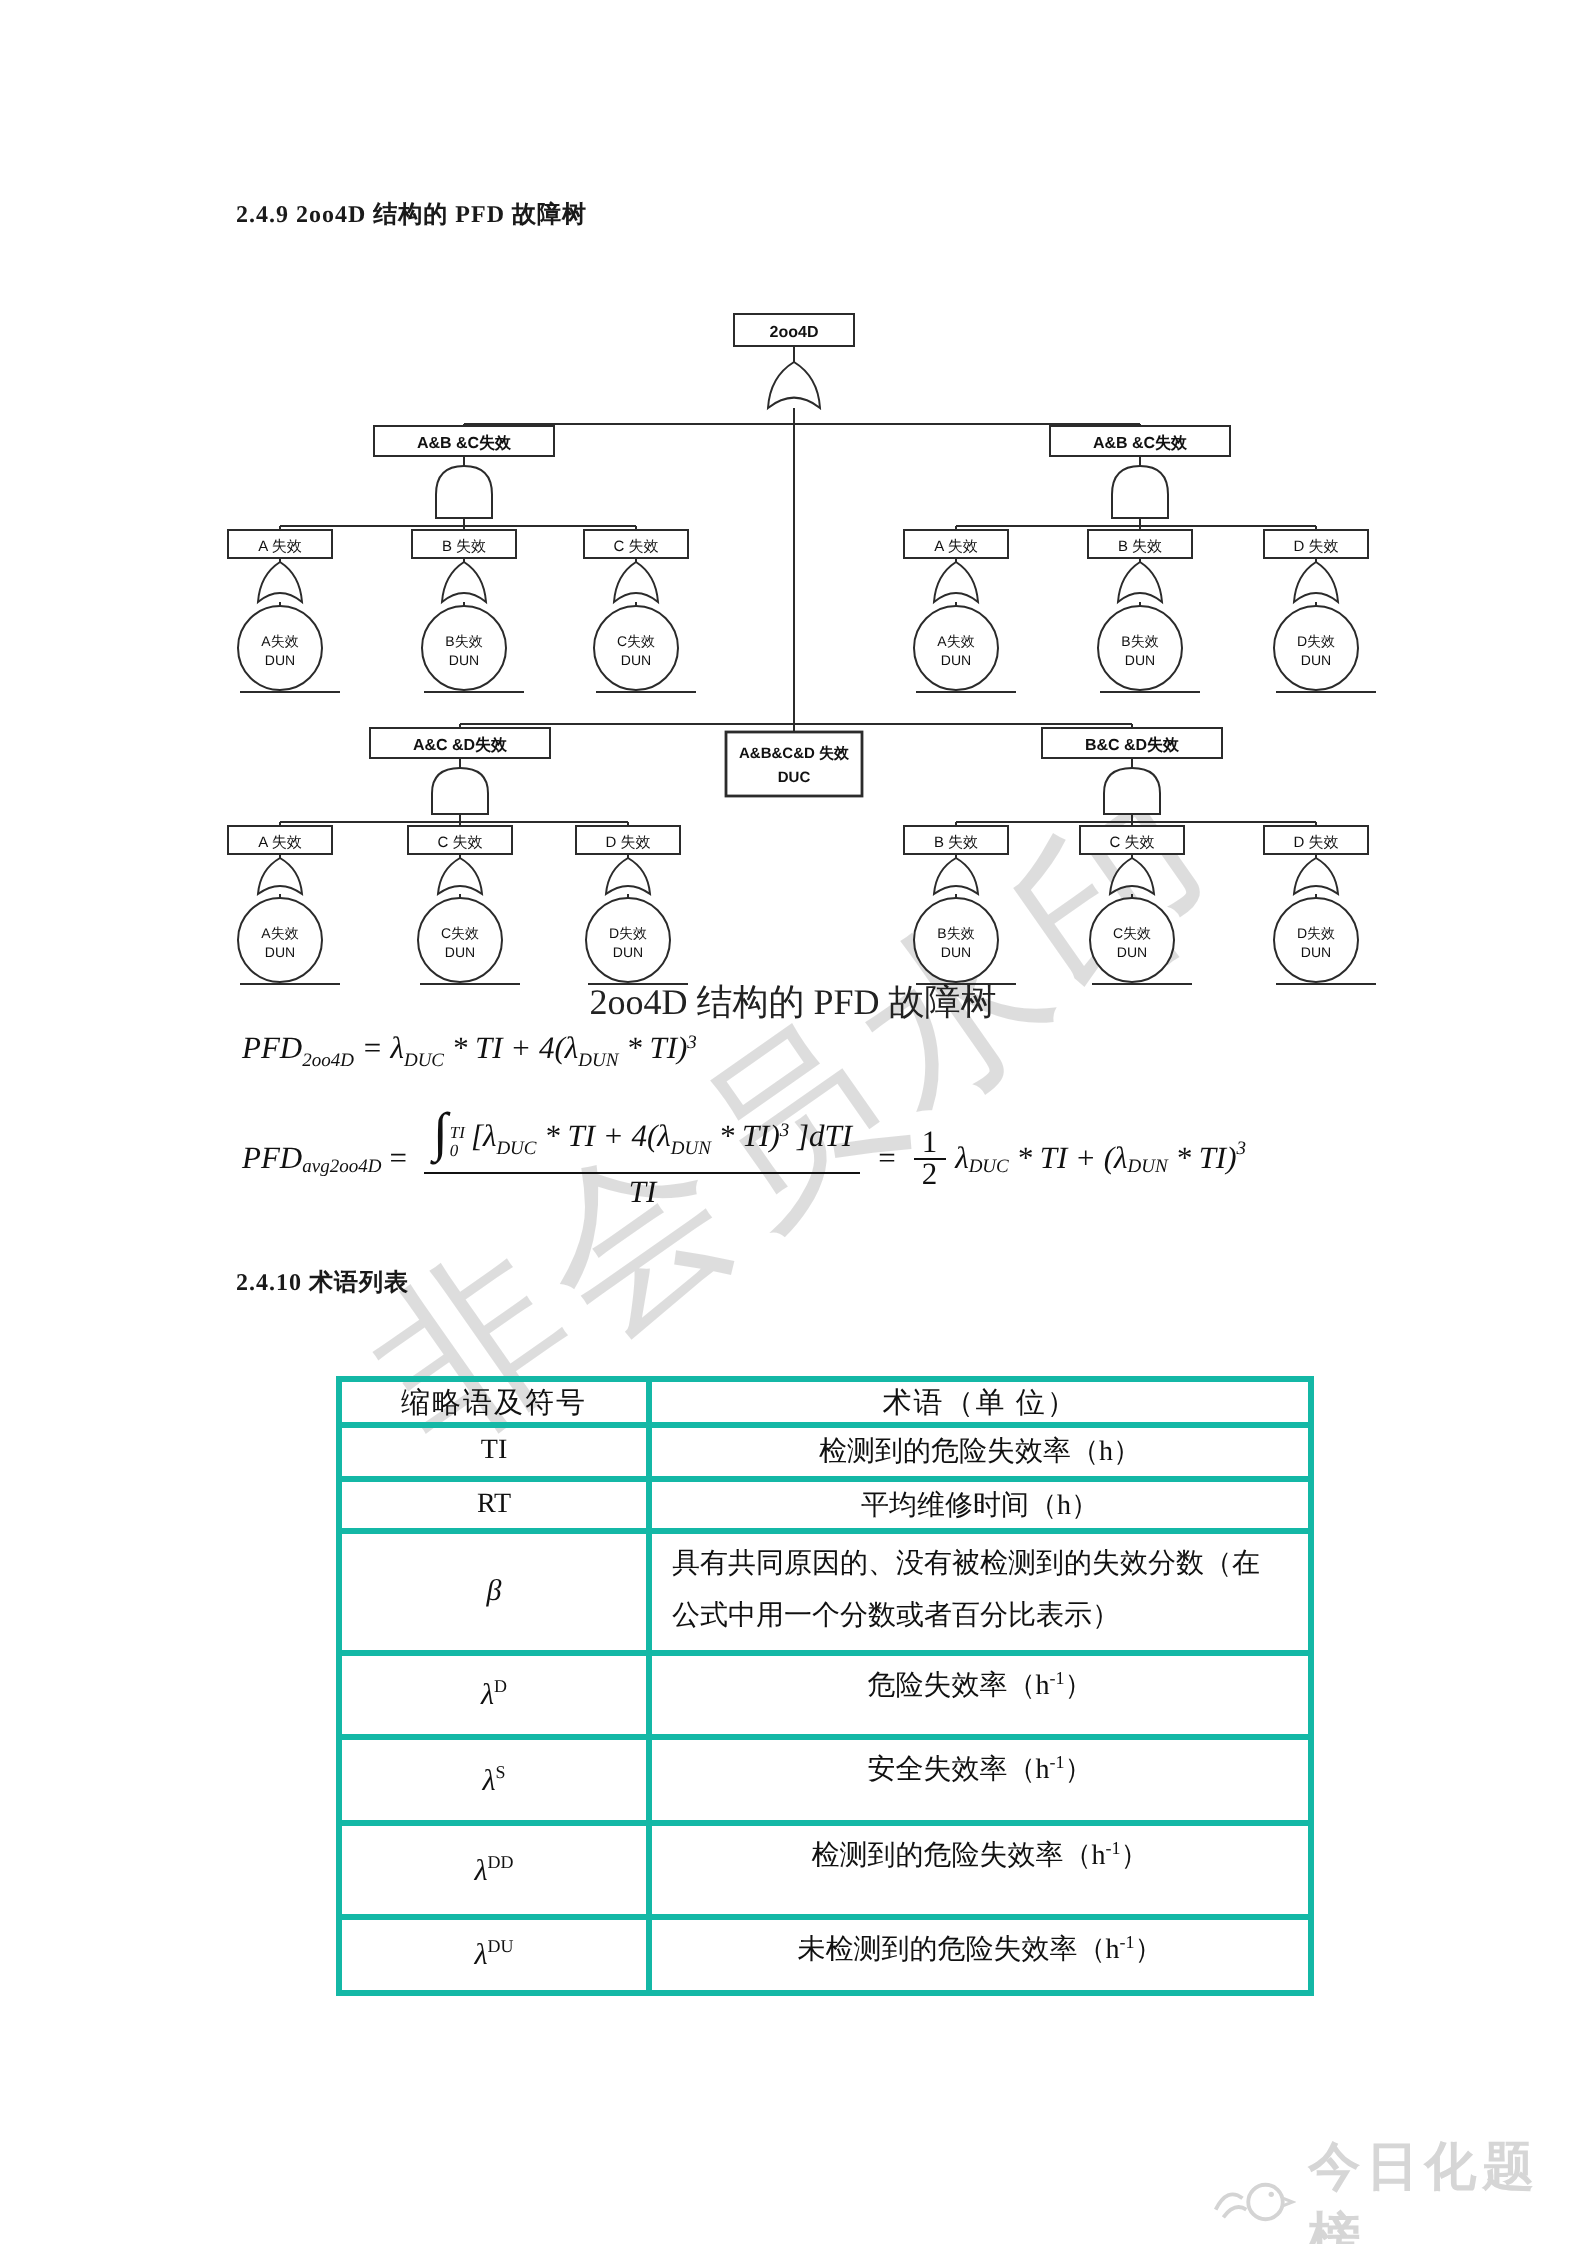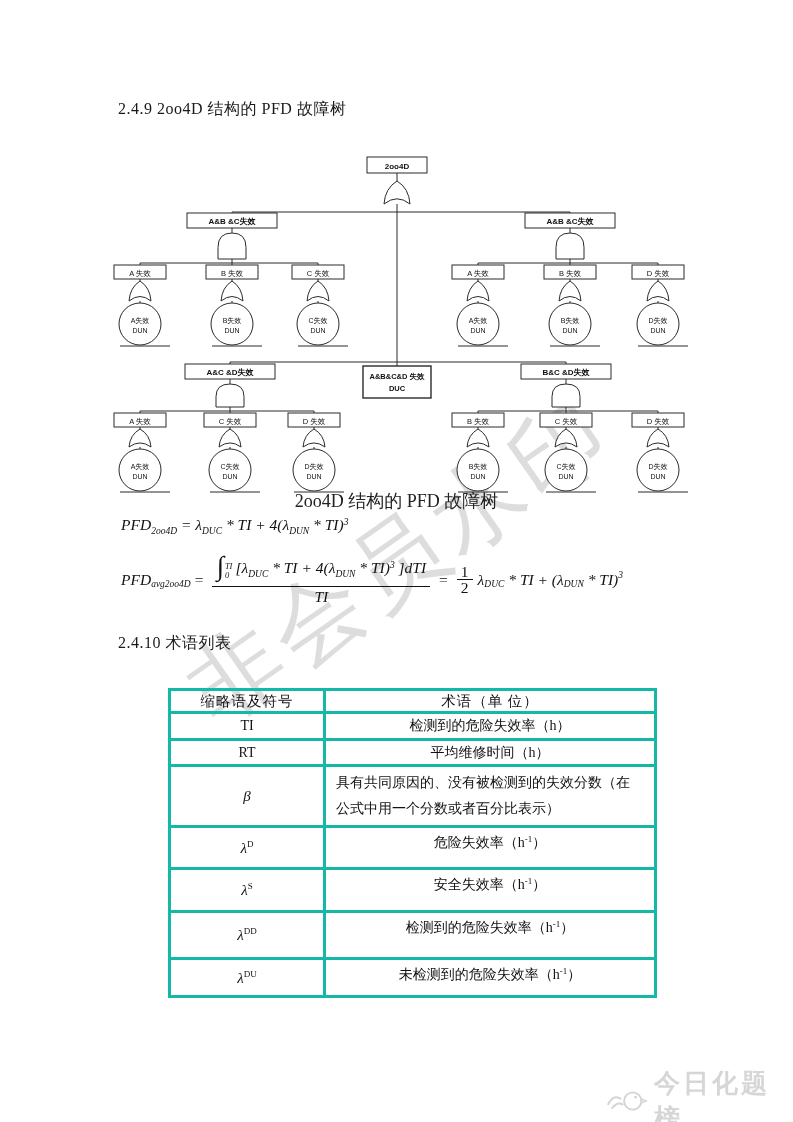--- a/index.html
+++ b/index.html
@@ -3,21 +3,21 @@
 <meta charset="utf-8">
 <style>
   html,body{margin:0;padding:0;background:#ffffff;}
   .page{position:relative;width:793px;height:1122px;background:#fff;overflow:hidden;
         font-family:"Liberation Serif",serif;color:#1a1a1a;}
   
   .wm{position:absolute;left:115px;top:498px;width:570px;text-align:center;
       font-size:92px;letter-spacing:6px;color:#000;opacity:0.13;
       transform:rotate(-35deg);z-index:1;white-space:nowrap;pointer-events:none;
       font-family:"Liberation Serif",serif;}
-  .h2{position:absolute;font-weight:normal;font-size:16px;letter-spacing:0.5px;}
+  .h2{position:absolute;font-weight:bold;font-size:12px;letter-spacing:0.5px;}
   #t249{left:118px;top:99px;}
   #t2410{left:118px;top:633px;}
   #tree-svg{position:absolute;left:0;top:0;z-index:2;}
   #tree-caption{position:absolute;left:0;top:489px;width:793px;text-align:center;
       font-size:18px;color:#222;z-index:2;}
   
   .formula{position:absolute;color:#111;font-size:15.5px;z-index:2;}
   #f1{left:121px;top:516px;}
   #f2{left:121px;top:553px;display:flex;align-items:center;}
   .it{font-style:italic;}

